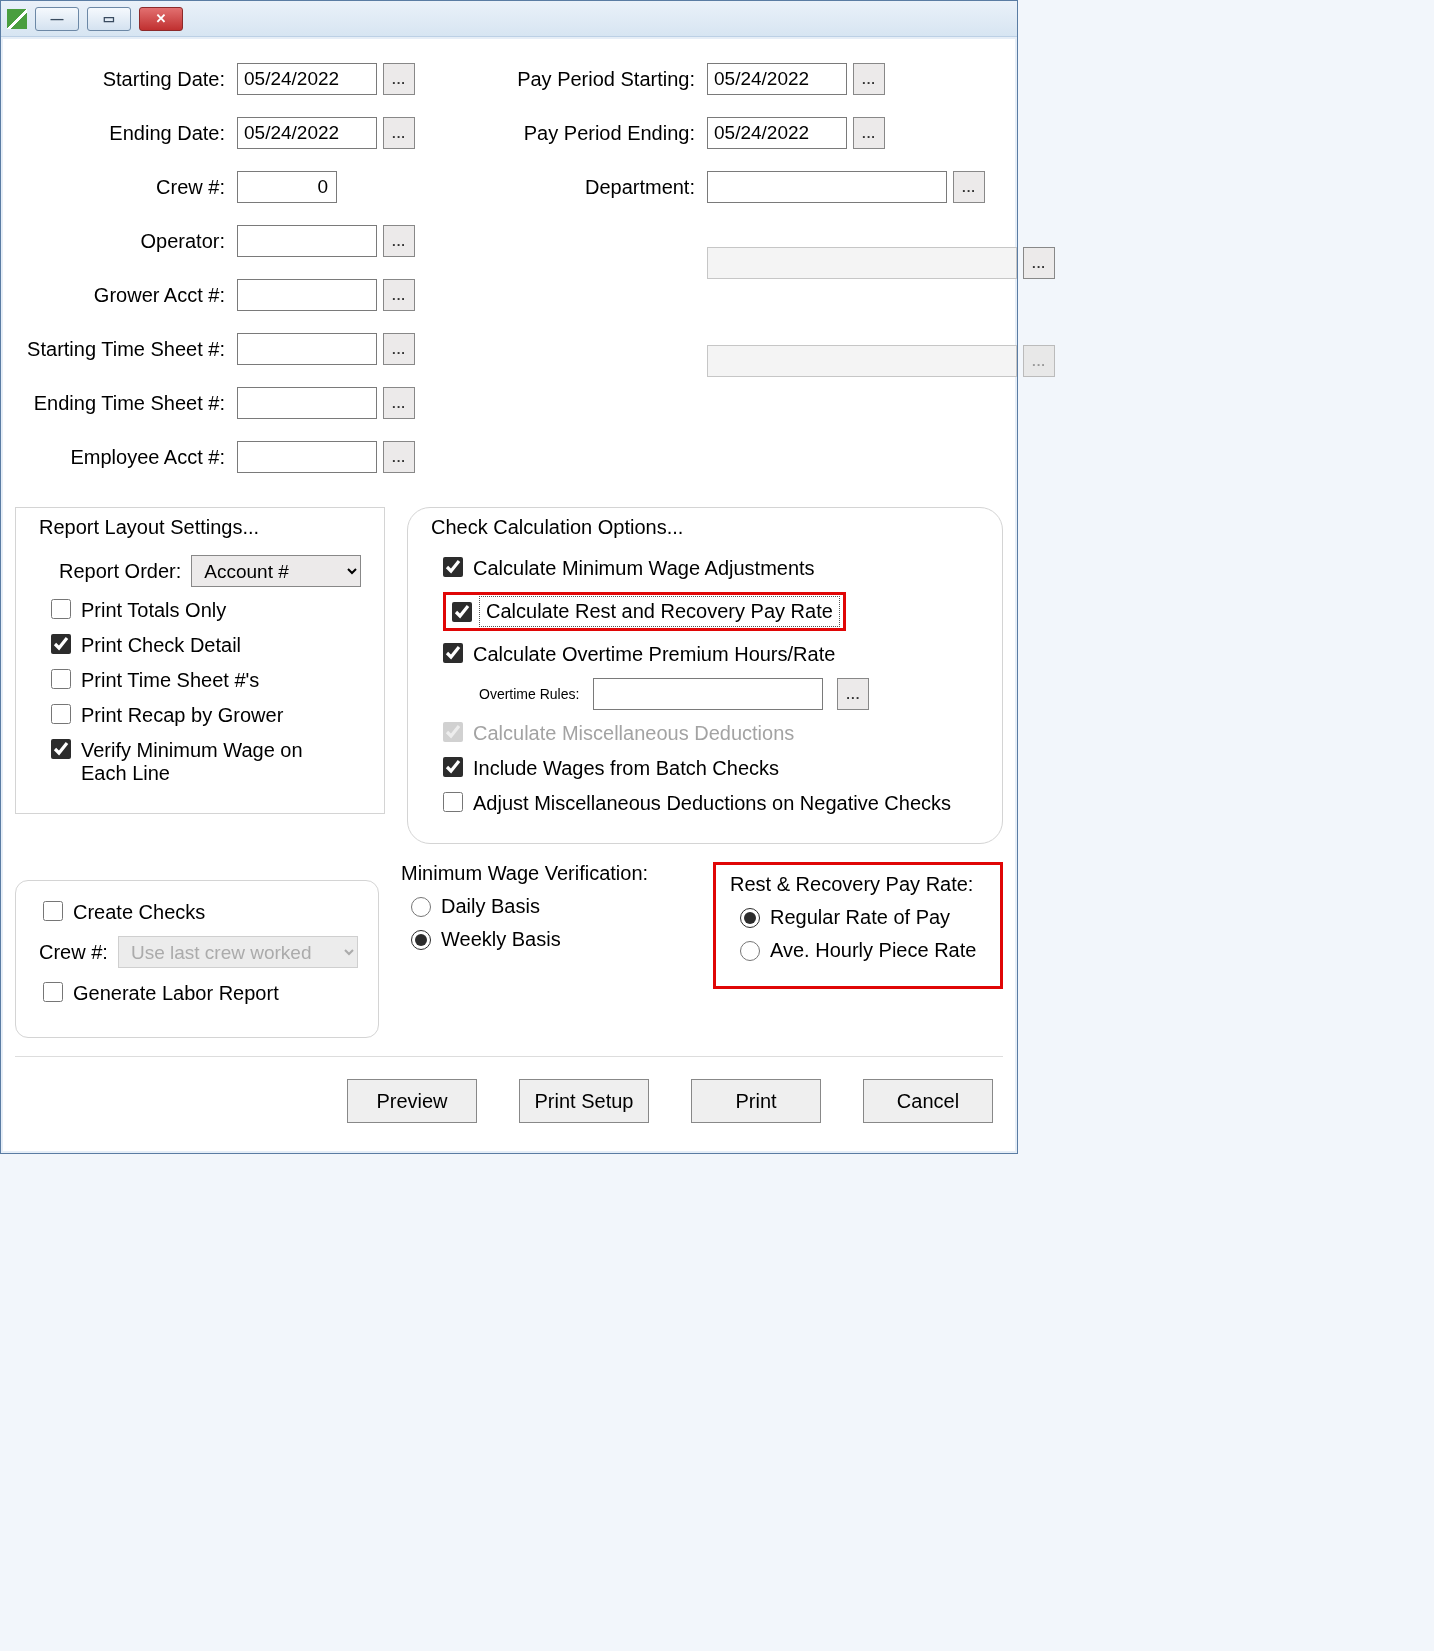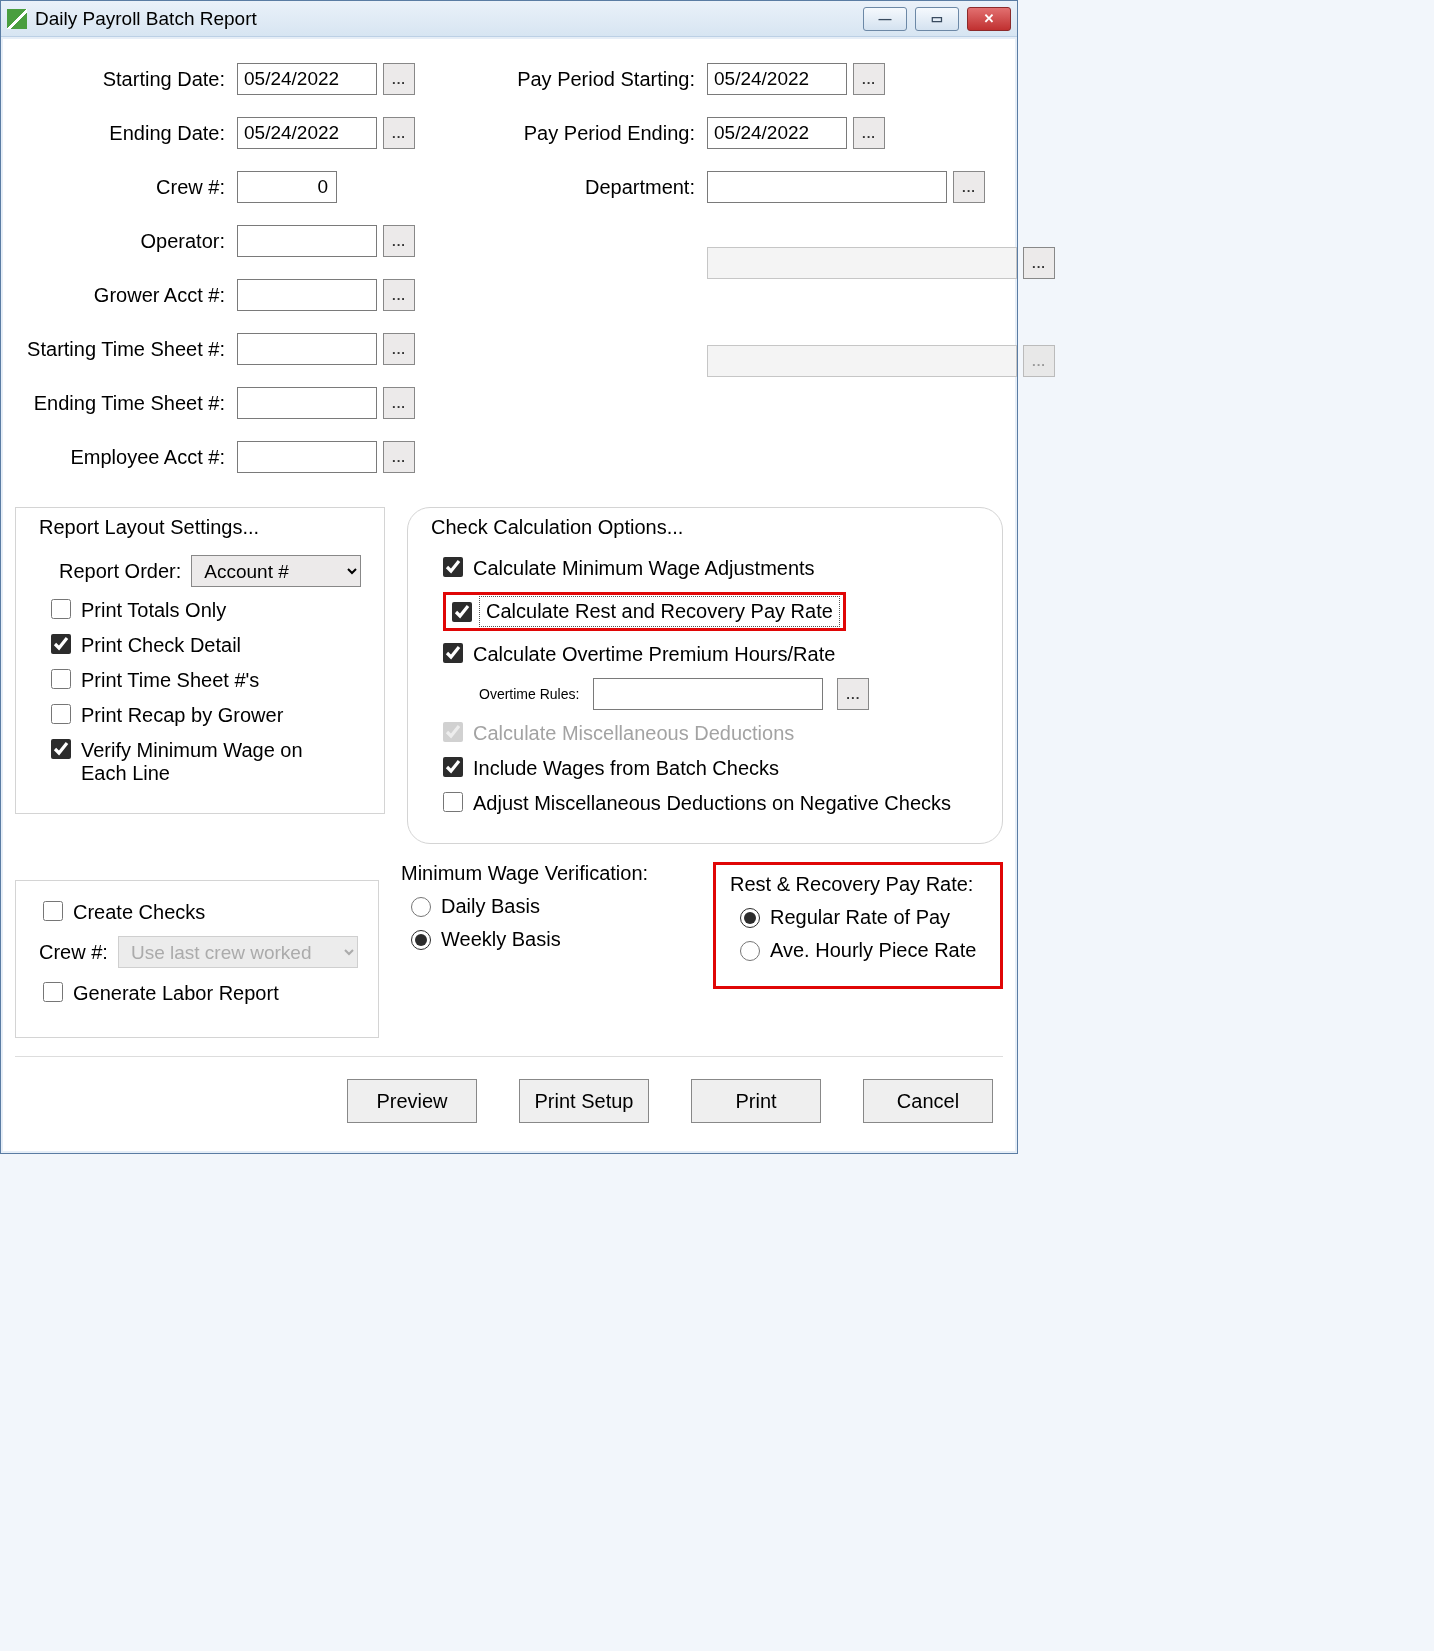--- a/index.html
+++ b/index.html
@@ -113,21 +113,20 @@
   .ot-row .lbl2 { font-size:14px;}
   .ot-row .txt { width:230px;}
 </style>
 </head>
 <body>
 
 <div class="window">
 
   <div class="titlebar">
     <div class="app-icon"></div>
-    <div class="title">Daily Payroll Batch Report</div>
     <div class="win-btns">
       <div class="win-btn">—</div>
       <div class="win-btn">▭</div>
       <div class="win-btn close">✕</div>
     </div>
   </div>
 
   <div class="body-area">
 
     <div style="display:flex; gap:40px;">
@@ -296,21 +295,21 @@
           </label>
 
         <label class="row-cb">
             <input type="checkbox" style="">
             <span>Adjust Miscellaneous Deductions on Negative Checks</span>
           </label>
       </div>
     </div>
 
     <div class="bottom-row">
-      <div class="left-col group" style="padding-bottom:20px;">
+      <div class="left-col group" style="padding-bottom:20px;border-radius:13px;">
         <label class="row-cb" style="margin-left:4px;">
             <input type="checkbox" style="">
             <span>Create Checks</span>
           </label>
         <div style="display:flex; align-items:center; gap:10px; margin:6px 0 14px 0;">
           <span>Crew #:</span>
           <select class="select disabled" disabled="" style="width:240px;">
             <option>Use last crew worked</option>
           </select>
         </div>

